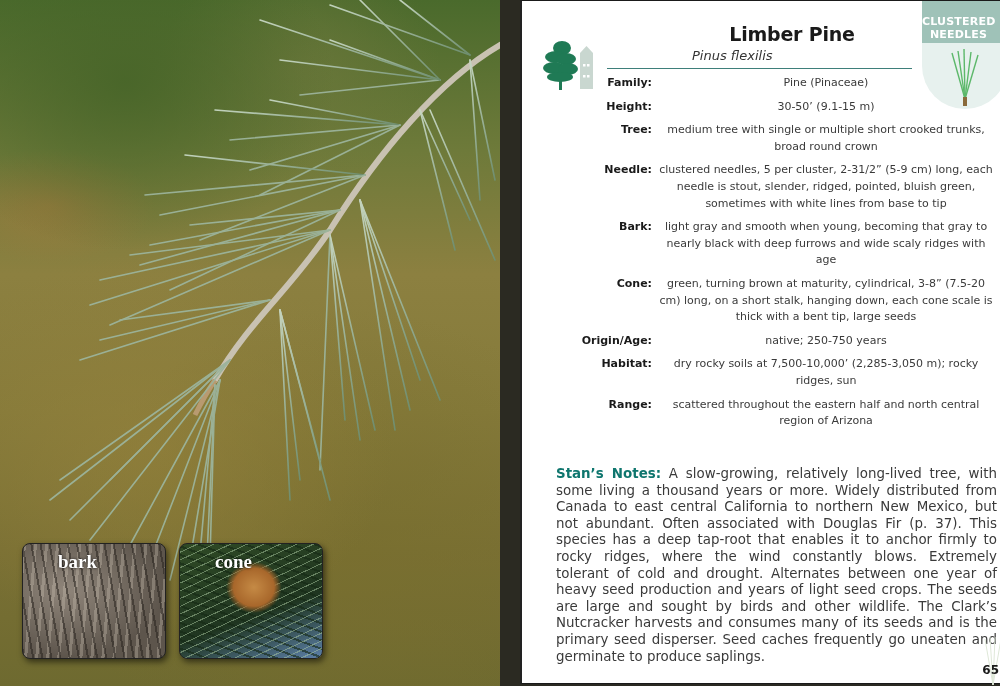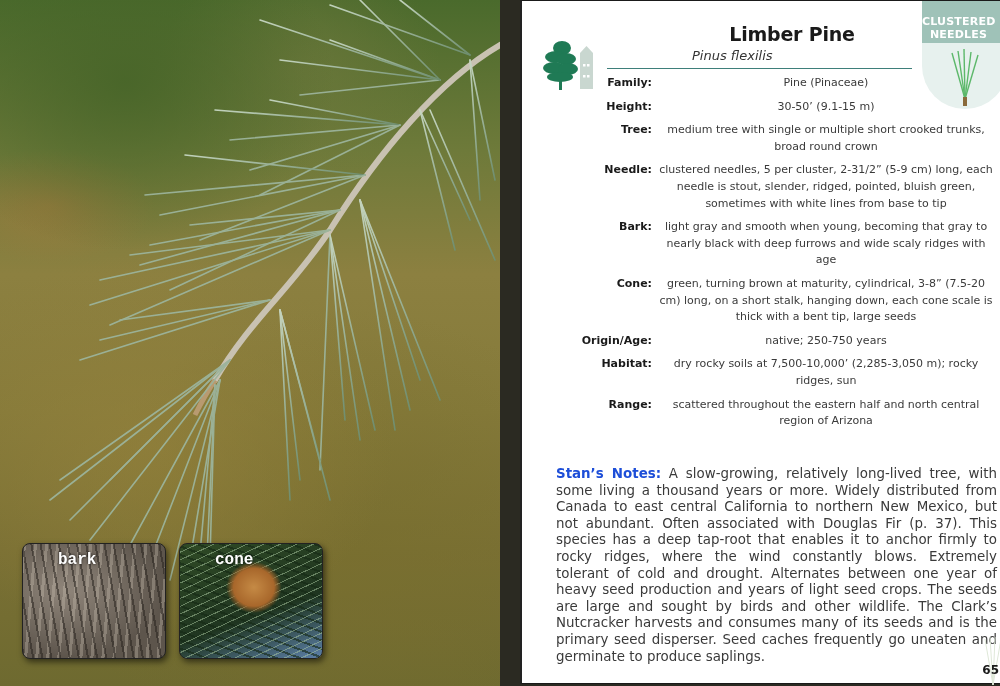--- a/index.html
+++ b/index.html
@@ -36,21 +36,21 @@
     .inset.cone {
       left: 179px;
       background:
         radial-gradient(ellipse 26% 30% at 52% 38%, #c58a45 0%, #a8672b 55%, rgba(168,103,43,0) 75%),
         repeating-linear-gradient(155deg, rgba(170,200,160,0.5) 0 1px, rgba(0,0,0,0) 1px 7px),
         repeating-linear-gradient(20deg, rgba(20,40,20,0.6) 0 2px, rgba(0,0,0,0) 2px 8px),
         linear-gradient(160deg, #2f4a25 0%, #1f3520 60%, #5c7fa8 100%);
     }
     .inset-label {
       position: absolute; left: 7px; top: 7px; color: #fff; font-weight: bold;
-      font-size: 16px; font-family: Liberation Mono, monospace;
+      font-size: 19px; font-family: Liberation Serif, serif;
       text-shadow: 0 0 3px rgba(0,0,0,0.8);
       padding-left: 28px;
     }
 
     
     .text-page {
       position: absolute; left: 520px; top: 0; width: 498px; height: 684px;
       background: #fff; border: 1px solid #1a1a1a; border-left: 2px solid #222;
       box-sizing: border-box;
       color: #333;
@@ -78,21 +78,21 @@
 
     .facts { position: absolute; left: 0; top: 74px; width: 480px; }
     .fact { display: flex; font-size: 11px; line-height: 16.6px; margin-bottom: 7px; }
     .fact .lbl { width: 130px; text-align: right; font-weight: bold; color: #1a1a1a; padding-right: 4px; flex: none; }
     .fact .val { width: 340px; color: #3a3a3a; text-align: center; }
 
     .notes {
       position: absolute; left: 34px; top: 465px; width: 441px;
       font-size: 13.4px; line-height: 16.6px; text-align: justify; color: #3a3a3a;
     }
-    .notes .lbl { font-weight: bold; color: #1d4ed8; }
+    .notes .lbl { font-weight: bold; color: #0f766e; }
     .page-num { position: absolute; right: 18px; top: 662px; font-weight: bold; font-size: 12px; color: #1a1a1a; }
     .corner-grass { position: absolute; right: 14px; top: 636px; }
   </style>
 </head>
 <body>
 
 <div class="photo-page">
   <svg class="branch" width="500" height="686" viewBox="0 0 500 686">
     <defs>
       <linearGradient id="needle" x1="0" y1="0" x2="1" y2="1">

